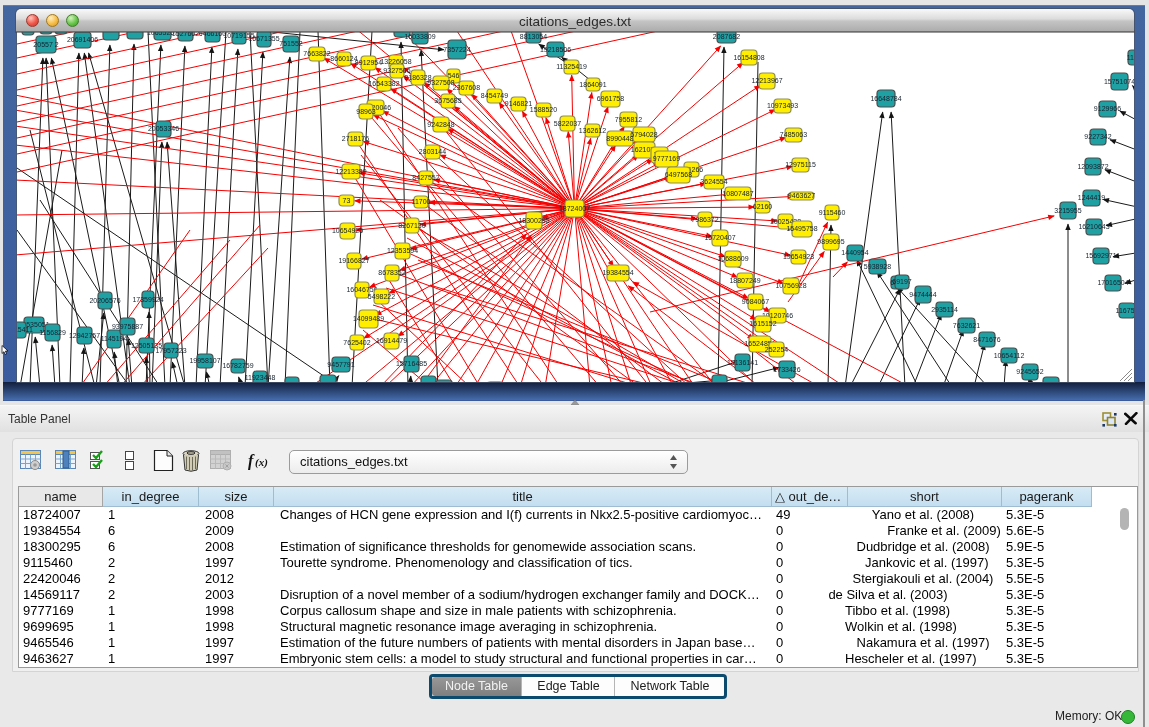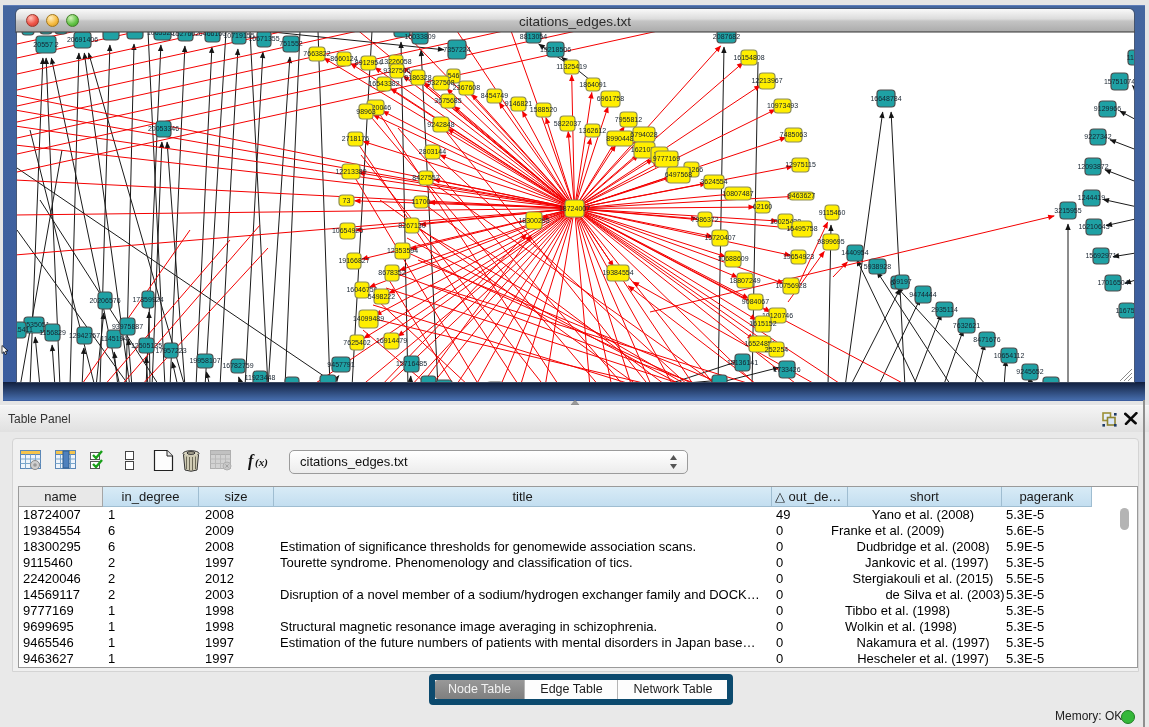--- a/index.html
+++ b/index.html
@@ -15,21 +15,21 @@
 #tpbar .t{position:absolute;left:8px;top:6px;font-size:12px;color:#333}
 #lower{left:0;top:432px;width:1149px;height:295px;background:#e9e9e9}
 #toolpanel{left:12px;top:438px;width:1125px;height:232px;background:#f0f0f0;border:1px solid #d4d4d4;border-radius:4px 4px 0 0}
 #dropdown{left:289px;top:450px;width:397px;height:22px;background:linear-gradient(#fff,#ececec);border:1px solid #9b9b9b;border-radius:5px;font-size:13px;color:#111}
 #dropdown .t{position:absolute;left:10px;top:3px}
 #table{left:18px;top:486px;width:1118px;height:180px;background:#fff;border:1px solid #9a9a9a}
 .hcell{position:absolute;top:487px;height:19px;background:linear-gradient(#d8ebf6,#c3def0);border-right:1px solid #9fbdd1;border-bottom:1px solid #9fbdd1;font-size:13px;color:#1a1a1a;text-align:center;line-height:19px}
 .trow{position:absolute;left:0;width:1090px;height:16px;font-size:13px;color:#000}
 .trow span{position:absolute;top:1px;white-space:nowrap}
 .ell{overflow:hidden;text-overflow:clip}
-#tabs{left:429px;top:674px;width:292px;height:19px;border:6px solid #0c4a6e;border-radius:4px;background:#fdfdfd;font-size:12.5px}
+#tabs{left:429px;top:674px;width:292px;height:19px;border:3px solid #0c4a6e;border-radius:4px;background:#fdfdfd;font-size:12.5px}
 #tabs .seg{position:absolute;top:0;height:19px;line-height:19px;text-align:center;color:#1c1c1c}
 #tabs .sel{background:linear-gradient(#989898,#7f7f7f);color:#f2f2f2;border-radius:3px 0 0 3px}
 #mem{left:1055px;top:709px;font-size:12px;color:#222}
 #memdot{left:1121px;top:710px;width:12px;height:12px;border-radius:50%;background:#35b83a;border:1px solid #1f7d24}
 #rightedge{left:1143px;top:400px;width:2px;height:327px;background:#8f8f8f}
 #scrollthumb{left:1120px;top:508px;width:9px;height:22px;border-radius:5px;background:#b4b4b4}
 </style></head>
 <body>
 <div class="abs" id="desktop"></div>
 <div class="abs" id="deskband"></div>
@@ -634,30 +634,31 @@
 <div class="hcell" style="left:103px;width:95px">in_degree</div>
 <div class="hcell" style="left:199px;width:74px">size</div>
 <div class="hcell" style="left:274px;width:497px">title</div>
 <div class="hcell" style="left:772px;width:72px;text-align:left;padding-left:3px">△ out_de…</div>
 <div class="hcell" style="left:848px;width:153px">short</div>
 <div class="hcell" style="left:1002px;width:89px">pagerank</div>
 <div class="trow" style="top:506px">
 <span style="left:23px">18724007</span>
     <span style="left:108px">1</span>
     <span style="left:205px">2008</span>
+    <span style="left:280px;width:488px" class="ell">Changes of HCN gene expression and I(f) currents in Nkx2.5‑positive cardiomyoc…</span>
     <span style="left:776px">49</span>
     <span style="left:845px;width:156px;text-align:center">Yano et al. (2008)</span>
     <span style="left:1006px">5.3E‑5</span>
   </div>
 <div class="trow" style="top:522px">
 <span style="left:23px">19384554</span>
     <span style="left:108px">6</span>
     <span style="left:205px">2009</span>
     <span style="left:776px">0</span>
-    <span style="left:831px;width:156px;">Franke et al. (2009)</span>
+    <span style="left:866px;width:156px;text-align:center">Franke et al. (2009)</span>
     <span style="left:1006px">5.6E‑5</span>
   </div>
 <div class="trow" style="top:538px">
 <span style="left:23px">18300295</span>
     <span style="left:108px">6</span>
     <span style="left:205px">2008</span>
     <span style="left:280px;width:488px" class="ell">Estimation of significance thresholds for genomewide association scans.</span>
     <span style="left:776px">0</span>
     <span style="left:845px;width:156px;text-align:center">Dudbridge et al. (2008)</span>
     <span style="left:1006px">5.9E‑5</span>
@@ -669,36 +670,37 @@
     <span style="left:280px;width:488px" class="ell">Tourette syndrome. Phenomenology and classification of tics.</span>
     <span style="left:776px">0</span>
     <span style="left:865px;width:156px;text-align:left">Jankovic et al. (1997)</span>
     <span style="left:1006px">5.3E‑5</span>
   </div>
 <div class="trow" style="top:570px">
 <span style="left:23px">22420046</span>
     <span style="left:108px">2</span>
     <span style="left:205px">2012</span>
     <span style="left:776px">0</span>
-    <span style="left:845px;width:156px;text-align:center">Stergiakouli et al. (2015)</span>
+    <span style="left:845px;width:156px;text-align:center">Stergiakouli et al. (2004)</span>
     <span style="left:1006px">5.5E‑5</span>
   </div>
 <div class="trow" style="top:586px">
 <span style="left:23px">14569117</span>
     <span style="left:108px">2</span>
     <span style="left:205px">2003</span>
     <span style="left:280px;width:488px" class="ell">Disruption of a novel member of a sodium/hydrogen exchanger family and DOCK…</span>
     <span style="left:776px">0</span>
-    <span style="left:867px;width:156px;text-align:center">de Silva et al. (2003)</span>
+    <span style="left:810px;width:156px;text-align:center">de Silva et al. (2003)</span>
     <span style="left:1006px">5.3E‑5</span>
   </div>
 <div class="trow" style="top:602px">
 <span style="left:23px">9777169</span>
     <span style="left:108px">1</span>
     <span style="left:205px">1998</span>
+    <span style="left:280px;width:488px" class="ell">Corpus callosum shape and size in male patients with schizophrenia.</span>
     <span style="left:776px">0</span>
     <span style="left:845px;width:156px;">Tibbo et al. (1998)</span>
     <span style="left:1006px">5.3E‑5</span>
   </div>
 <div class="trow" style="top:618px">
 <span style="left:23px">9699695</span>
     <span style="left:108px">1</span>
     <span style="left:205px">1998</span>
     <span style="left:280px;width:488px" class="ell">Structural magnetic resonance image averaging in schizophrenia.</span>
     <span style="left:776px">0</span>
@@ -711,22 +713,23 @@
     <span style="left:205px">1997</span>
     <span style="left:280px;width:488px" class="ell">Estimation of the future numbers of patients with mental disorders in Japan base…</span>
     <span style="left:776px">0</span>
     <span style="left:845px;width:156px;text-align:center">Nakamura et al. (1997)</span>
     <span style="left:1006px">5.3E‑5</span>
   </div>
 <div class="trow" style="top:650px">
 <span style="left:23px">9463627</span>
     <span style="left:108px">1</span>
     <span style="left:205px">1997</span>
-    <span style="left:776px">0</span>
-    <span style="left:845px;width:156px;text-align:center">Hescheler et al. (1997)</span>
+    <span style="left:280px;width:488px" class="ell">Embryonic stem cells: a model to study structural and functional properties in car…</span>
+    <span style="left:776px">0</span>
+    <span style="left:845px;width:156px;">Hescheler et al. (1997)</span>
     <span style="left:1006px">5.3E‑5</span>
   </div>
 <div class="abs" id="scrollthumb"></div>
 <div class="abs" id="tabs">
   <div class="seg sel" style="left:0;width:89px">Node Table</div>
   <div class="seg" style="left:89px;width:93px;border-left:1px solid #b5b5b5">Edge Table</div>
   <div class="seg" style="left:182px;width:110px;border-left:1px solid #b5b5b5">Network Table</div>
 </div>
 <div class="abs" id="mem">Memory: OK</div>
 <div class="abs" id="memdot"></div>

